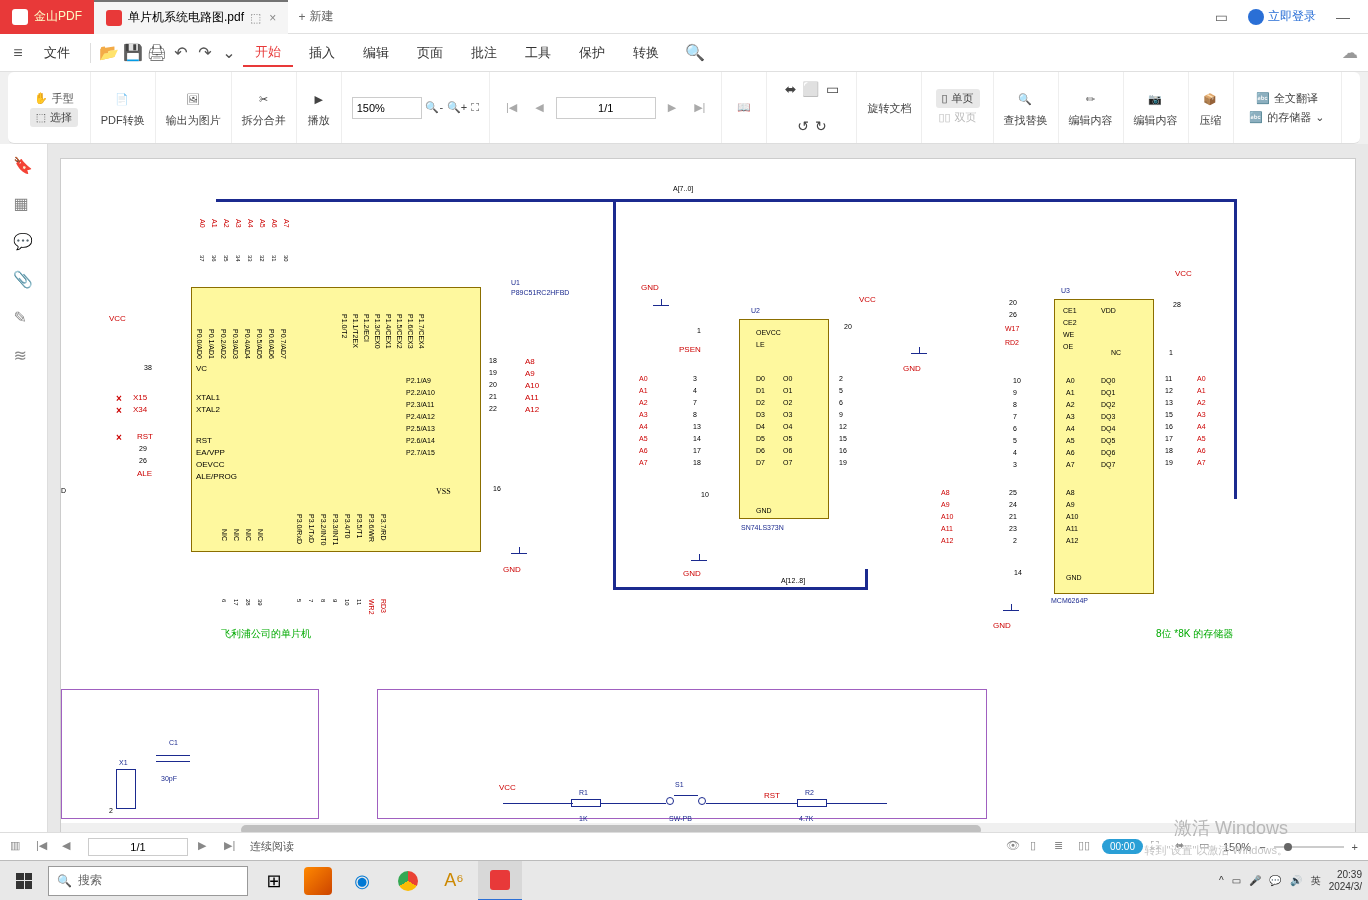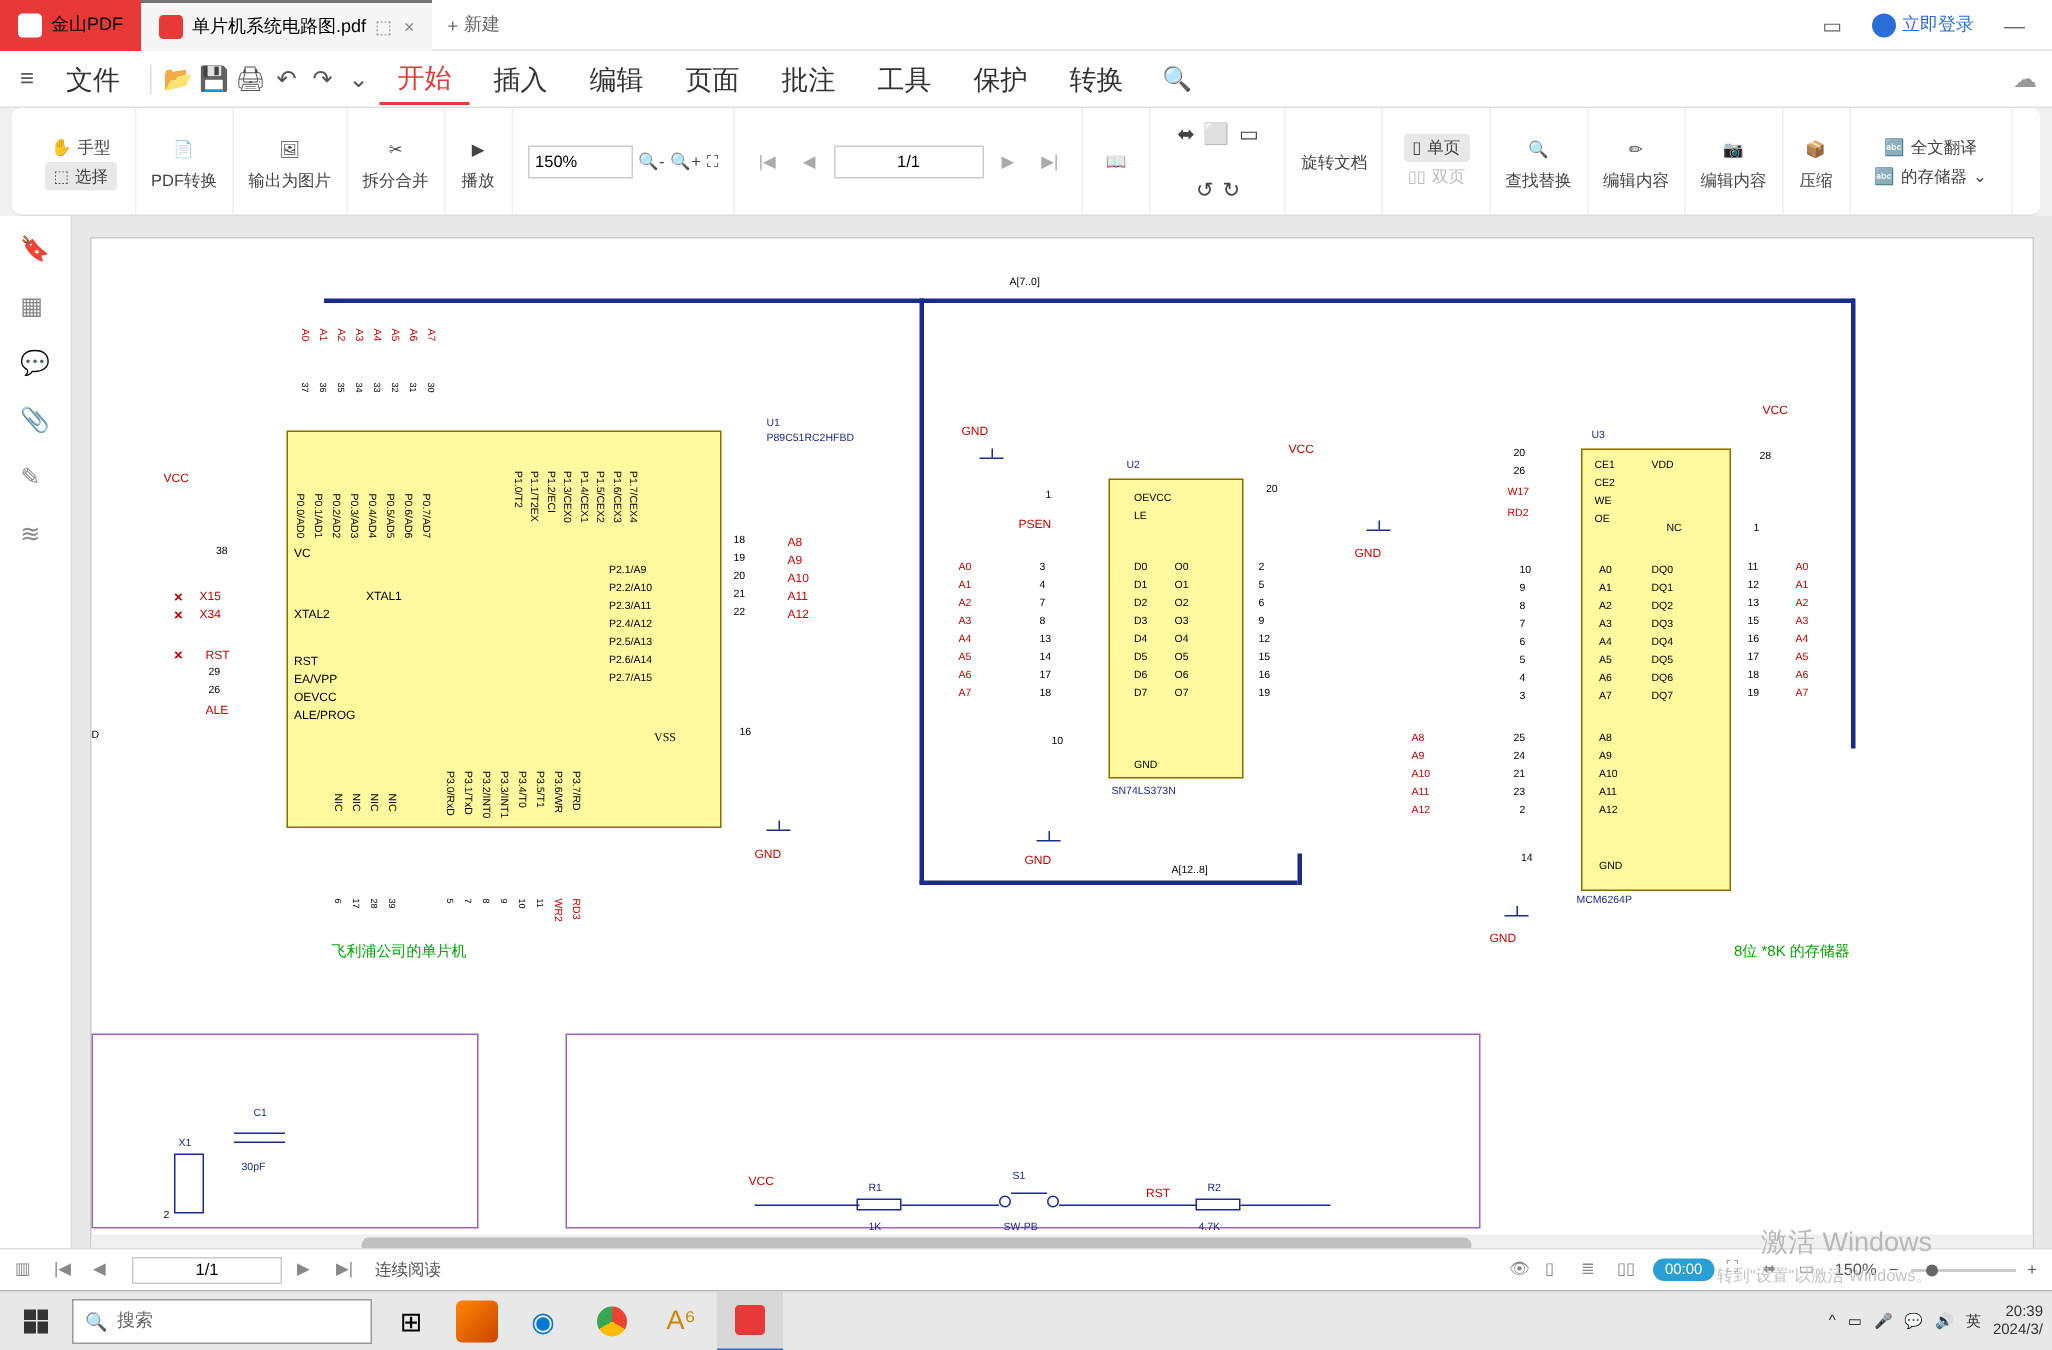--- a/index.html
+++ b/index.html
@@ -1,35 +1,35 @@
 <!DOCTYPE html>
 <html><head>
 <meta charset="utf-8">
 <style>
 * { margin: 0; padding: 0; box-sizing: border-box; font-family: "Microsoft YaHei", sans-serif; }
 body { background: #f0f0f0; width: 1368px; height: 900px; overflow: hidden; position: relative; }
 
 
 .titlebar { height: 34px; background: #fff; display: flex; align-items: center; border-bottom: 1px solid #e0e0e0; }
 .app-tab { display: flex; align-items: center; padding: 0 12px; height: 34px; font-size: 12px; }
-.app-tab.red { background: #e83939; color: #000000; }
+.app-tab.red { background: #e83939; color: #fef9c3; }
 .app-tab.active { background: #f5f5f5; border-top: 2px solid #737373; }
 .app-icon { width: 16px; height: 16px; background: #fff; border-radius: 3px; margin-right: 6px; display: inline-block; }
 .app-icon.red-ic { background: #e83939; }
 .tab-close { margin-left: 8px; color: #888; cursor: pointer; }
 .new-tab { padding: 0 10px; color: #666; font-size: 12px; display: flex; align-items: center; gap: 4px; }
 .titlebar-right { margin-left: auto; display: flex; align-items: center; gap: 14px; padding-right: 12px; }
 .login-btn { color: #2a6fd6; font-size: 12px; display: flex; align-items: center; gap: 4px; }
 .avatar-circle { width: 16px; height: 16px; border-radius: 50%; background: #2a6fd6; }
 .win-btn { color: #666; font-size: 14px; padding: 0 6px; }
 
 
 .menubar { height: 38px; background: #fff; display: flex; align-items: center; padding: 0 8px; gap: 4px; border-bottom: 1px solid #e0e0e0; }
 .menu-icon { width: 20px; height: 20px; display: flex; align-items: center; justify-content: center; color: #555; }
-.menu-item { padding: 4px 12px; font-size: 18px; color: #333; cursor: pointer; }
+.menu-item { padding: 4px 12px; font-size: 13px; color: #333; cursor: pointer; }
 .menu-item.active { color: #e83939; border-bottom: 2px solid #e83939; }
 .menu-sep { width: 1px; height: 20px; background: #ddd; margin: 0 4px; }
 .cloud-icon { margin-left: auto; color: #999; }
 
 
 .ribbon { height: 72px; background: #fff; display: flex; align-items: center; padding: 0 10px; border-bottom: 1px solid #ddd; margin: 0 8px; border-radius: 6px; }
 .ribbon-group { display: flex; flex-direction: column; align-items: center; padding: 2px 10px; font-size: 11px; color: #444; border-right: 1px solid #eee; height: 100%; justify-content: center; }
 .ribbon-group.row { flex-direction: row; gap: 6px; }
 .ribbon-btn { display: flex; align-items: center; gap: 4px; padding: 2px 6px; font-size: 11px; color: #444; cursor: pointer; }
 .ribbon-btn.active { background: #e8e8e8; border-radius: 3px; }
@@ -231,21 +231,21 @@
       <div class="blue-sm" style="left:450px; top:130px;">P89C51RC2HFBD</div>
       <div class="green-text" style="left:160px; top:468px;">飞利浦公司的单片机</div>
 
       <div class="red-text" style="left:48px; top:155px;">VCC</div>
       <div class="net-label" style="left:83px; top:205px;">38</div>
       <div class="chip-label" style="left:135px; top:205px;">VC</div>
       <div class="red-text" style="left:72px; top:234px;">X15</div>
       <div class="red-text" style="left:72px; top:246px;">X34</div>
       <div class="xmark" style="left:55px; top:234px;">×</div>
       <div class="xmark" style="left:55px; top:246px;">×</div>
-      <div class="chip-label" style="left:135px; top:234px;margin-left:48px;">XTAL1</div>
+      <div class="chip-label" style="left:135px; top:234px;">XTAL1</div>
       <div class="chip-label" style="left:135px; top:246px;">XTAL2</div>
       <div class="red-text" style="left:76px; top:273px;">RST</div>
       <div class="xmark" style="left:55px; top:273px;">×</div>
       <div class="net-label" style="left:78px; top:286px;">29</div>
       <div class="net-label" style="left:78px; top:298px;">26</div>
       <div class="red-text" style="left:76px; top:310px;">ALE</div>
       <div class="chip-label" style="left:135px; top:277px;">RST</div>
       <div class="chip-label" style="left:135px; top:289px;">EA/VPP</div>
       <div class="chip-label" style="left:135px; top:301px;">OEVCC</div>
       <div class="chip-label" style="left:135px; top:313px;">ALE/PROG</div>

